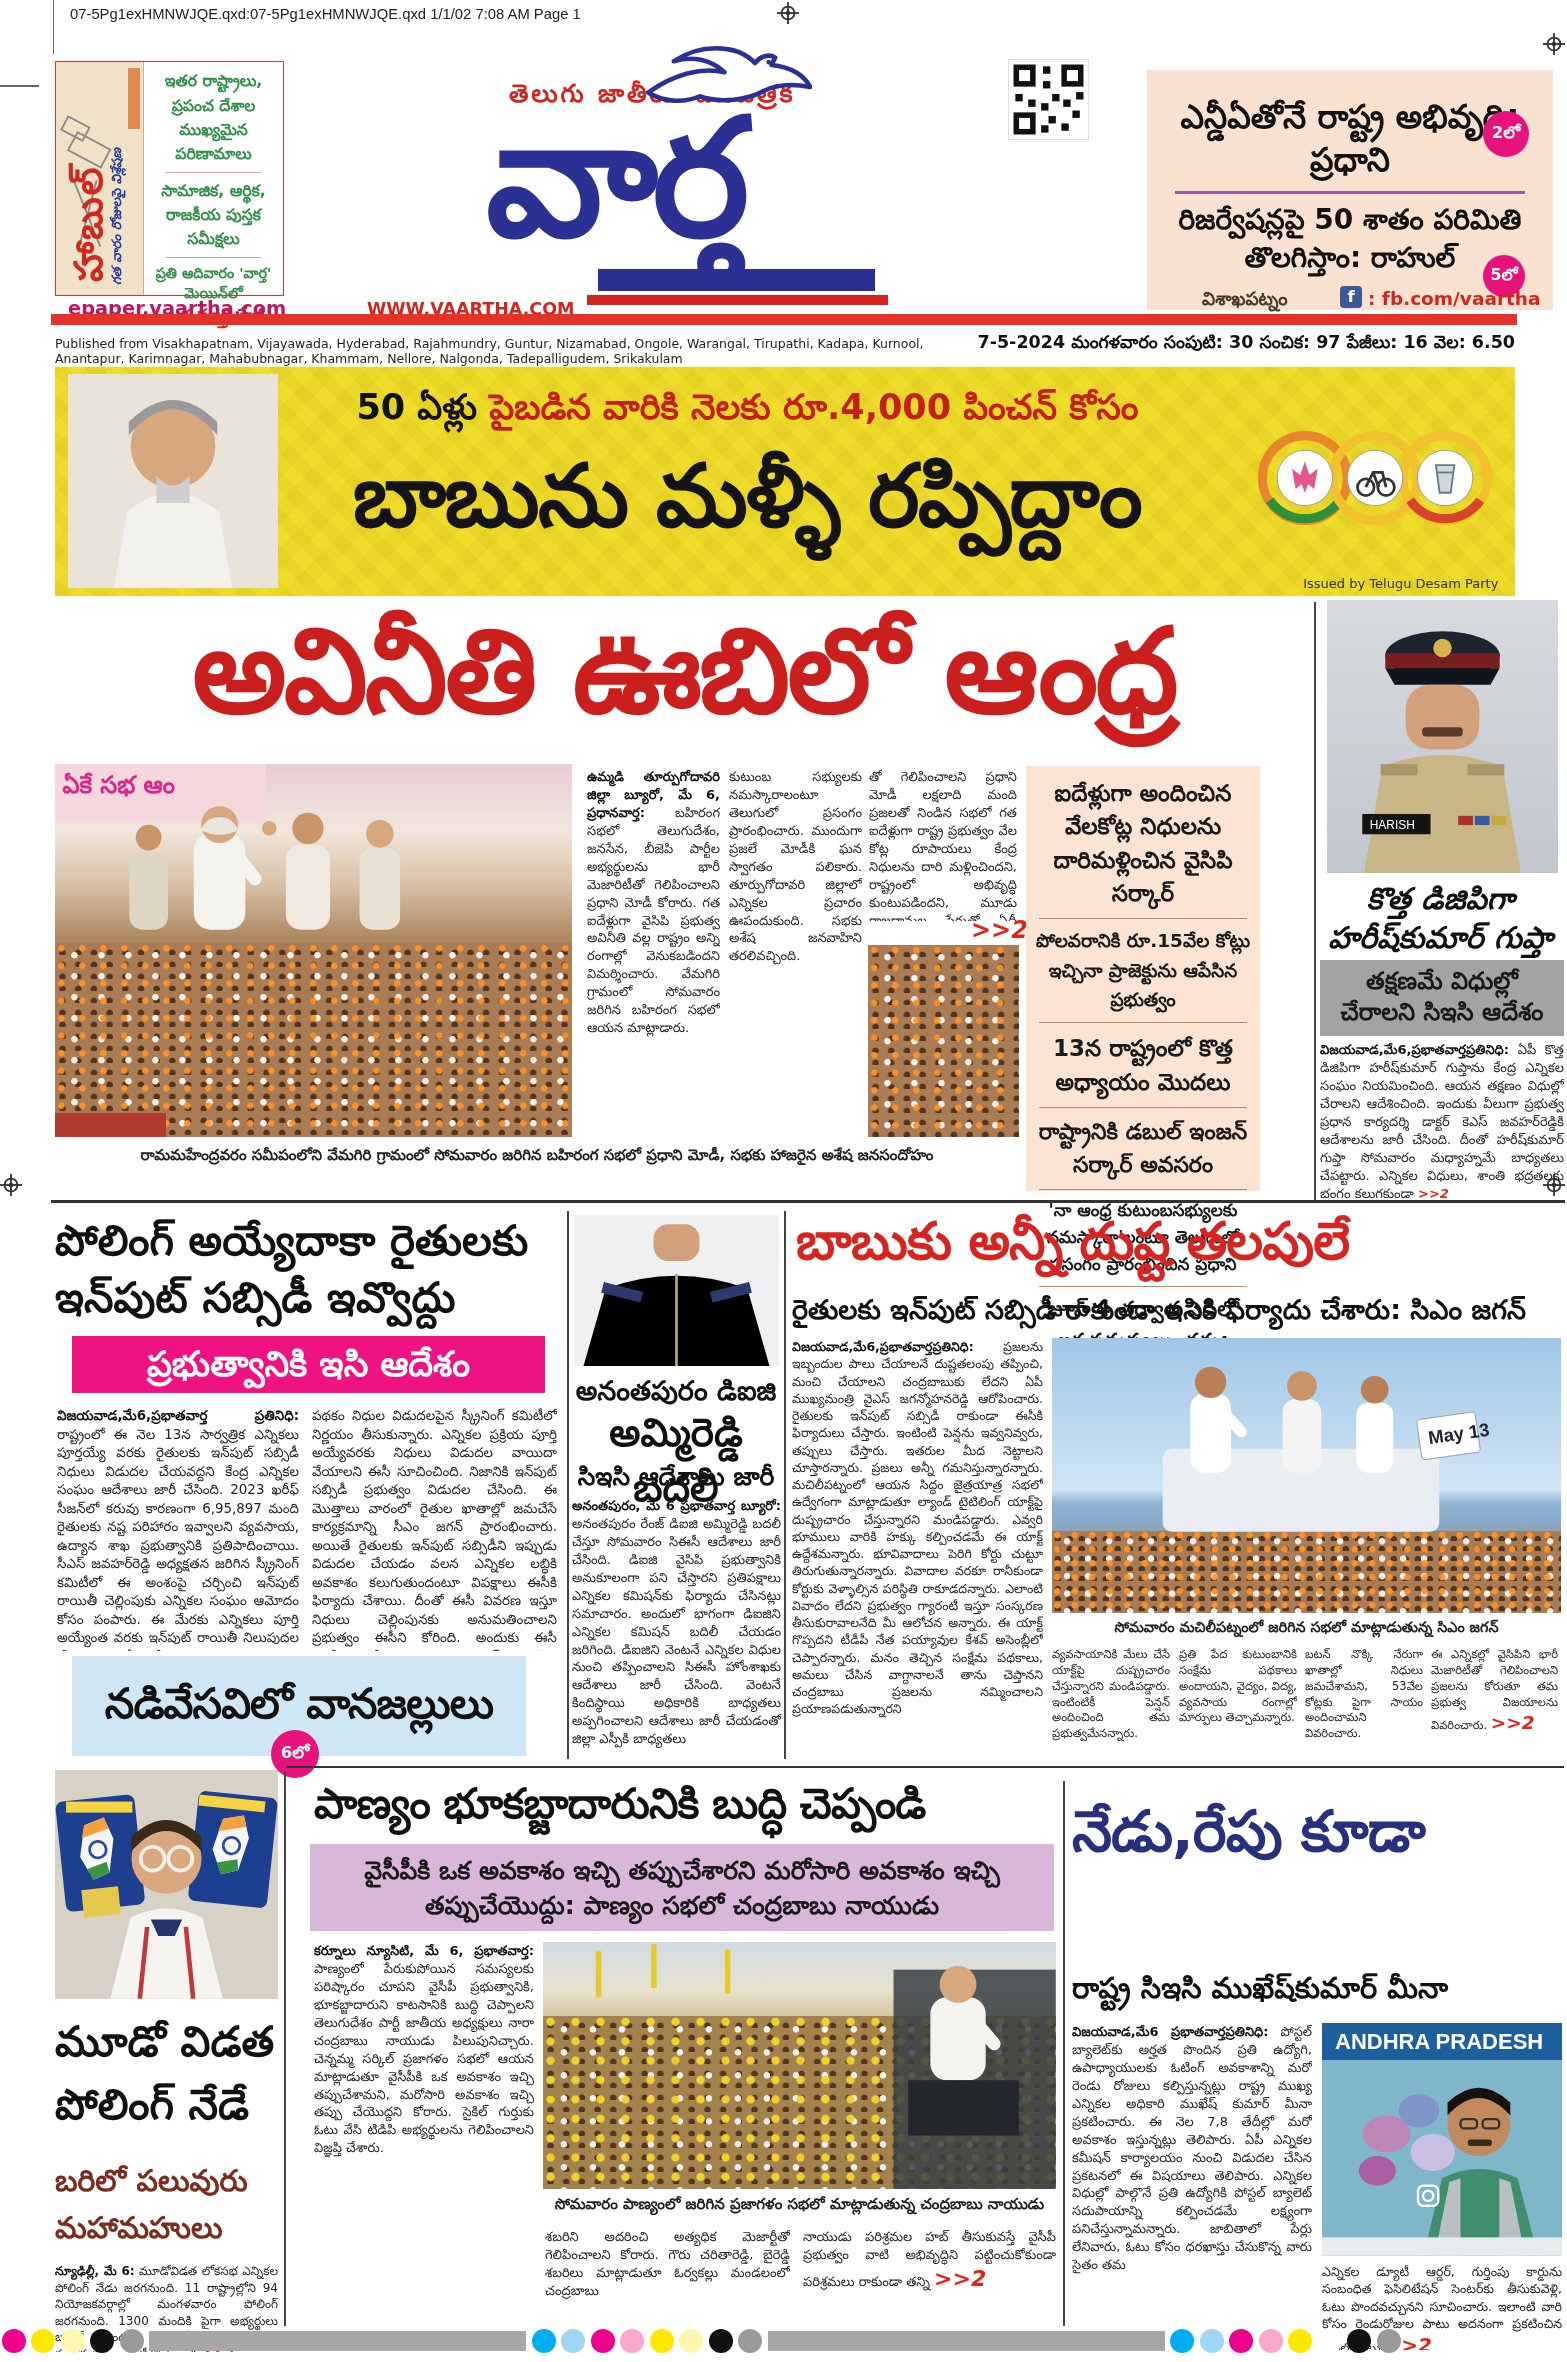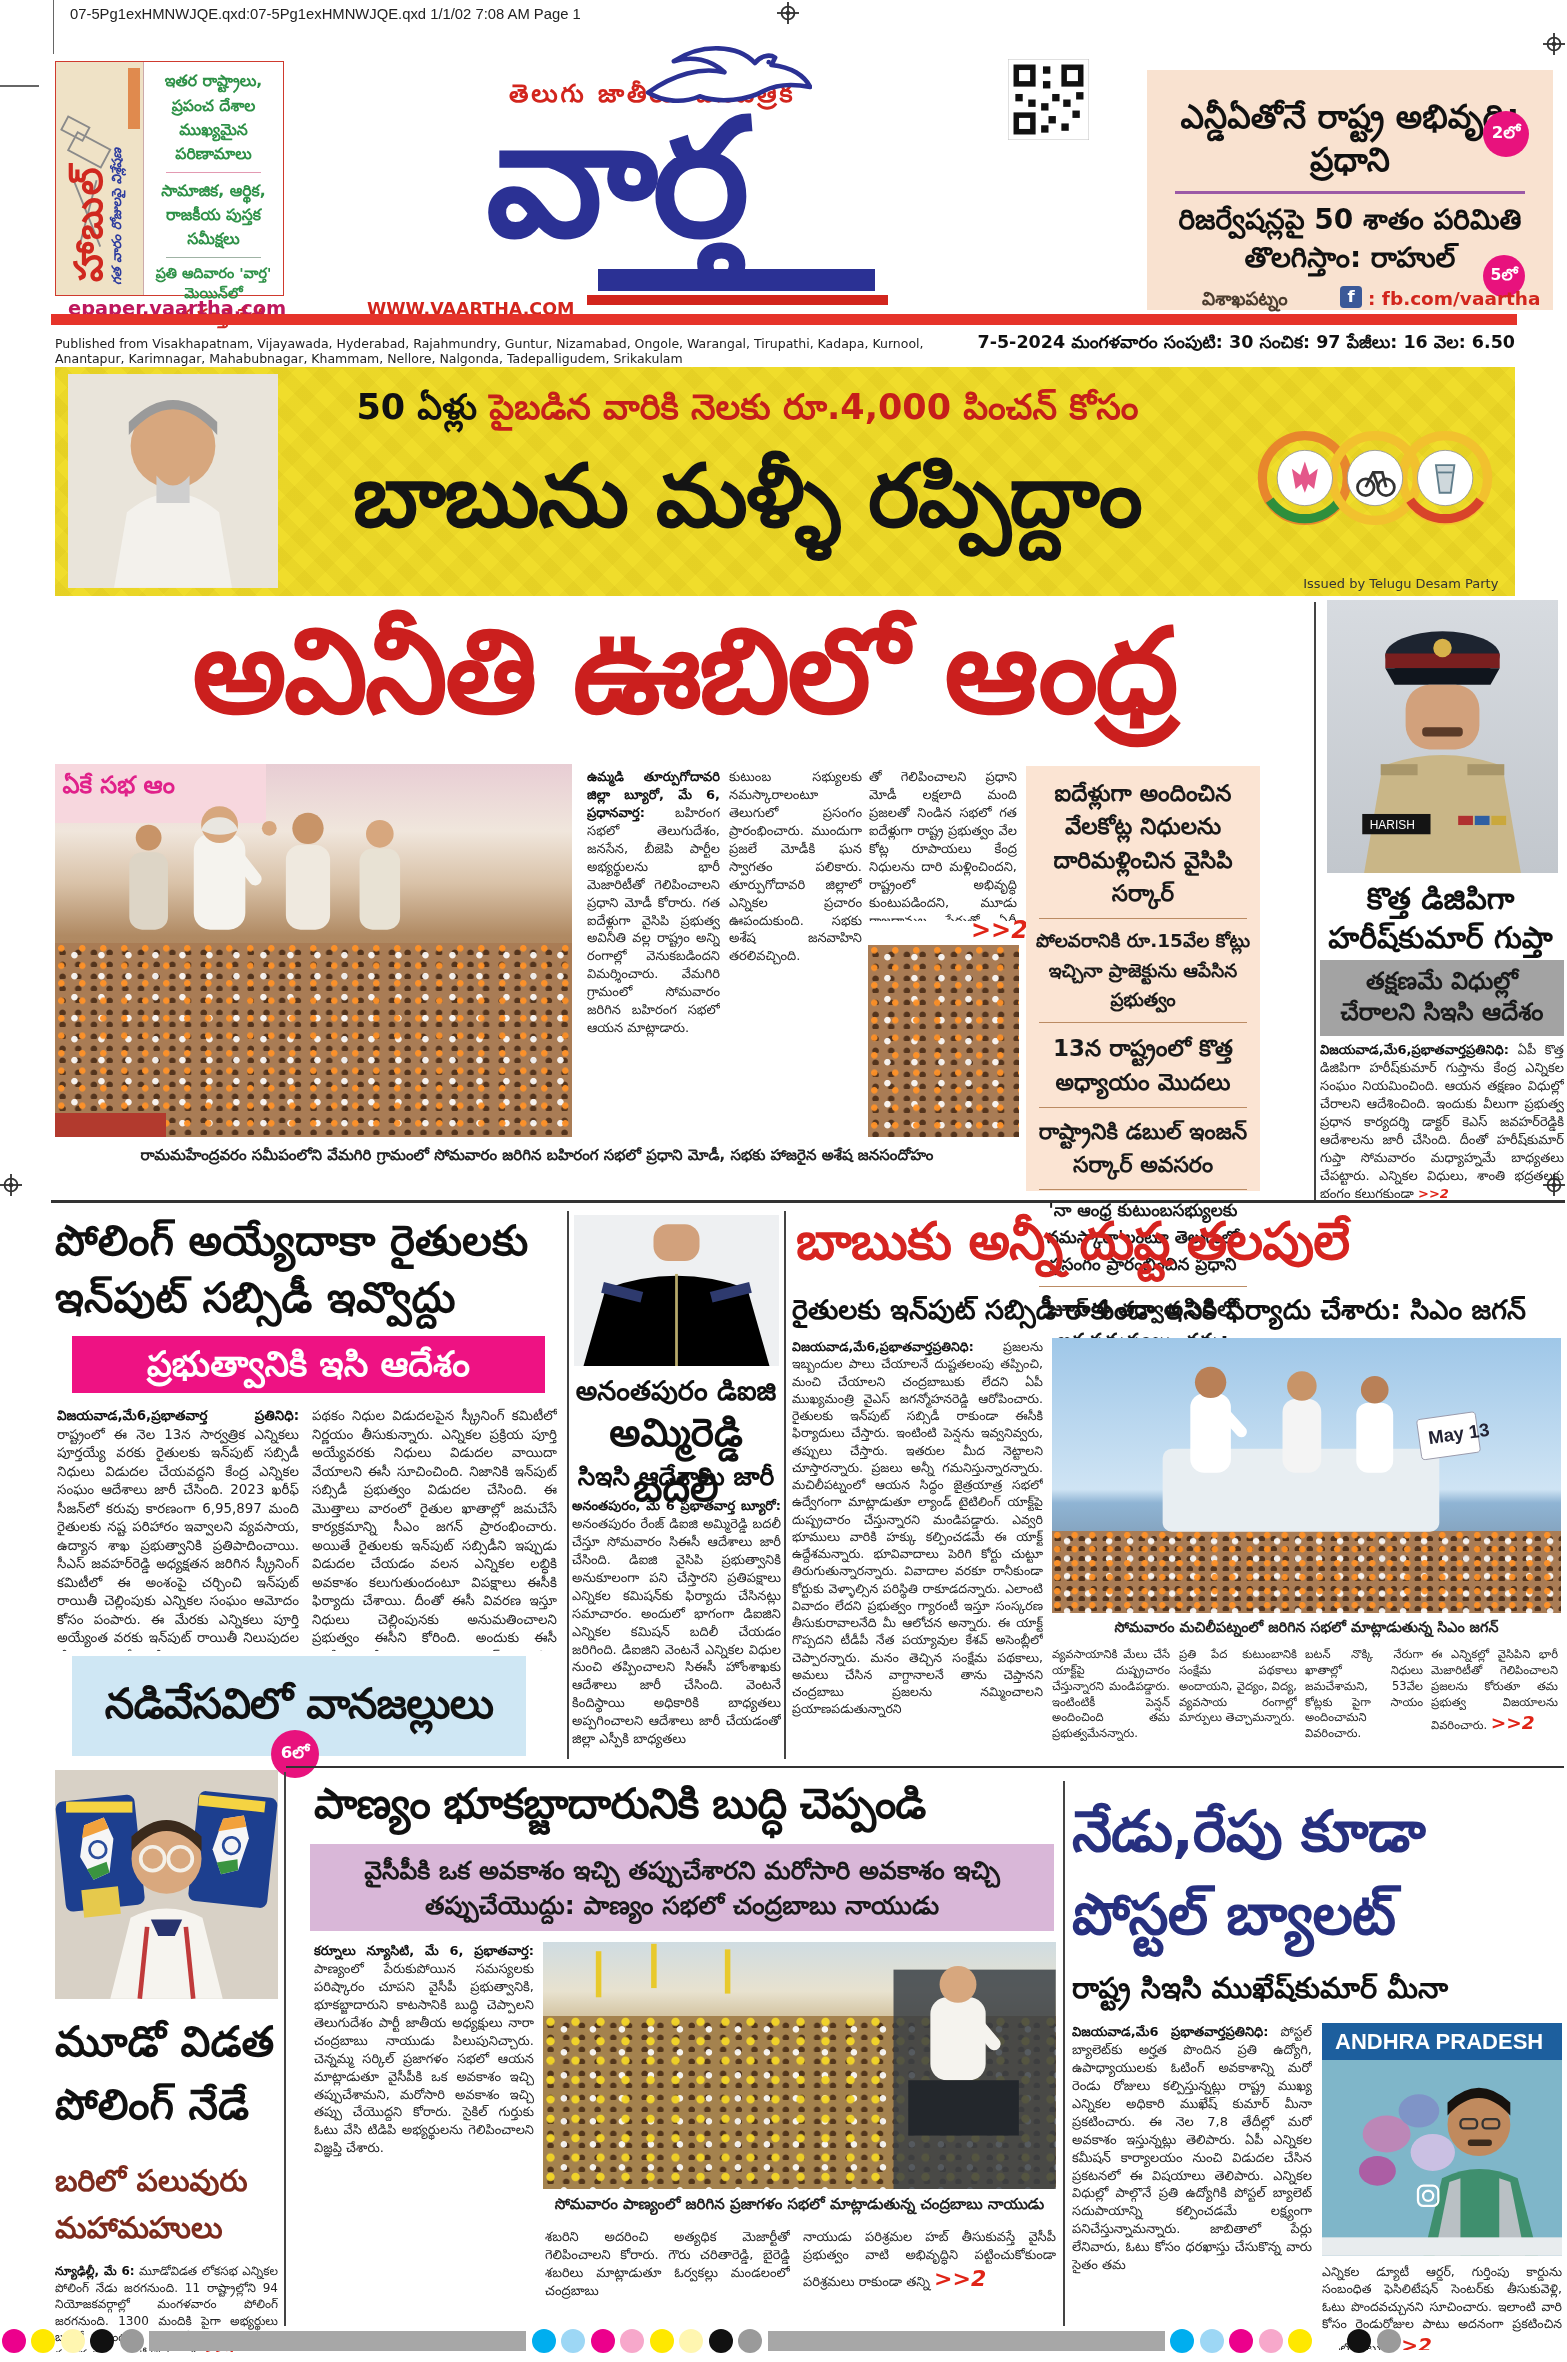--- a/index.html
+++ b/index.html
@@ -195,21 +195,21 @@
       <path d="M40 296 L60 180 Q125 156 190 180 L210 296 Z" fill="#c9b687"></path>
       <rect x="58" y="178" width="40" height="12" fill="#a8966a"></rect>
         <rect x="152" y="178" width="40" height="12" fill="#a8966a"></rect>
       <rect x="38" y="232" width="74px" height="22" fill="#141414"></rect>
       <text x="46" y="248" fill="#fff" font-size="13" font-family="Liberation Sans, sans-serif">HARISH</text>
       <rect x="142" y="234" width="16" height="10" fill="#b03030"></rect>
         <rect x="160" y="234" width="16" height="10" fill="#2e5fa3"></rect>
         <rect x="178" y="234" width="16" height="10" fill="#caa83c"></rect>
     </svg>
   </div>
-  <div class="abs c" style="left:1318px;top:879px;width:245px;line-height:1.3;">
+  <div class="abs c" style="left:1318px;top:879px;width:245px;line-height:1.3;font-style:italic;">
     <span style="font-size:30px;font-weight:800;color:#111;">కొత్త డిజిపిగా</span><br>
     <span style="font-size:30px;font-weight:800;color:#111;">హరీష్‌కుమార్ గుప్తా</span>
   </div>
   <div class="abs c" style="left:1320px;top:960px;width:244px;height:70px;background:#a3a3a3;padding-top:5.5px;line-height:1.3;">
     <span style="font-size:24px;font-weight:700;">తక్షణమే విధుల్లో</span><br>
     <span style="font-size:24px;font-weight:700;">చేరాలని సిఇసి ఆదేశం</span>
   </div>
   <div class="abs bodycol" style="left:1320px;top:1041px;width:244px;height:157px;font-size:13px;">
     <span class="dl">విజయవాడ,మే6,ప్రభాతవార్తప్రతినిధి:</span>
     <span>ఏపీ కొత్త డిజిపిగా హరీష్‌కుమార్ గుప్తాను కేంద్ర ఎన్నికల సంఘం నియమించింది. ఆయన తక్షణం విధుల్లో చేరాలని ఆదేశించింది. ఇందుకు వీలుగా ప్రభుత్వ ప్రధాన కార్యదర్శి డాక్టర్ కెఎస్ జవహర్‌రెడ్డికి ఆదేశాలను జారీ చేసింది. దీంతో హరీష్‌కుమార్ గుప్తా సోమవారం మధ్యాహ్నమే బాధ్యతలు చేపట్టారు. ఎన్నికల విధులు, శాంతి భద్రతలకు భంగం కలుగకుండా</span>
@@ -405,21 +405,20 @@
   <div class="abs caption" style="left:543px;top:2195px;width:513px;">సోమవారం పాణ్యంలో జరిగిన ప్రజాగళం సభలో మాట్లాడుతున్న చంద్రబాబు నాయుడు</div>
   <div class="abs bodycol" style="left:545px;top:2228px;width:245px;height:120px;font-size:13px;"><span>శబరిని అదరించి అత్యధిక మెజార్టీతో గెలిపించాలని కోరారు. గౌరు చరితారెడ్డి, బైరెడ్డి శబరిలు మాట్లాడుతూ ఓర్వకల్లు మండలంలో చంద్రబాబు</span></div>
   <div class="abs bodycol" style="left:803px;top:2228px;width:253px;height:120px;font-size:13px;">
     <span>నాయుడు పరిశ్రమల హబ్ తీసుకువస్తే వైసీపీ ప్రభుత్వం వాటి అభివృద్ధిని పట్టించుకోకుండా పరిశ్రమలు రాకుండా తన్ని</span>
     <span class="more" style="font-size:22px;">&gt;&gt;2</span>
   </div>
 
   <div class="abs vline" style="left:1063px;top:1781px;height:545px;"></div>
   <div class="abs" style="left:1072px;top:1790px;width:493px;line-height:1.45;">
     <span style="font-size:57px;font-weight:800;color:#27307f;letter-spacing:-0.9px;">నేడు,రేపు కూడా</span><br>
-    <span style="font-size:57px;font-weight:800;color:#27307f;letter-spacing:-0.9px;">పోస్టల్ బ్యాలట్</span>
   </div>
   <div class="abs" style="left:1072px;top:1971px;width:493px;font-size:29px;font-weight:700;color:#111;white-space:nowrap;">రాష్ట్ర సిఇసి ముఖేష్‌కుమార్ మీనా</div>
   <div class="abs bodycol" style="left:1072px;top:2023px;width:240px;height:327px;font-size:13px;">
     <span class="dl">విజయవాడ,మే6 ప్రభాతవార్తప్రతినిధి:</span>
     <span>పోస్టల్ బ్యాలెట్‌కు అర్హత పొందిన ప్రతి ఉద్యోగి, ఉపాధ్యాయులకు ఓటింగ్ అవకాశాన్ని మరో రెండు రోజులు కల్పిస్తున్నట్లు రాష్ట్ర ముఖ్య ఎన్నికల అధికారి ముఖేష్ కుమార్ మీనా ప్రకటించారు. ఈ నెల 7,8 తేదీల్లో మరో అవకాశం ఇస్తున్నట్లు తెలిపారు. ఏపీ ఎన్నికల కమీషన్ కార్యాలయం నుంచి విడుదల చేసిన ప్రకటనలో ఈ విషయాలు తెలిపారు. ఎన్నికల విధుల్లో పాల్గొనే ప్రతి ఉద్యోగికి పోస్టల్ బ్యాలెట్ సదుపాయాన్ని కల్పించడమే లక్ష్యంగా పనిచేస్తున్నామన్నారు. జాబితాలో పేర్లు లేనివారు, ఓటు కోసం ధరఖాస్తు చేసుకొన్న వారు సైతం తమ</span>
   </div>
   <div class="photo" style="left:1322px;top:2023px;width:240px;height:233px;background:#7fb6c9;">
     <div style="position:absolute;left:0;top:0;width:100%;height:37px;background:#1d5f9e;color:#fff;font-weight:800;
                 font-size:22px;line-height:37px;padding-left:13px;white-space:nowrap;overflow:hidden;font-family:'Liberation Sans',sans-serif;">ANDHRA PRADESH</div>
     <svg width="240" height="233" style="position:absolute;left:0;top:0;" viewBox="0 0 260 252">

